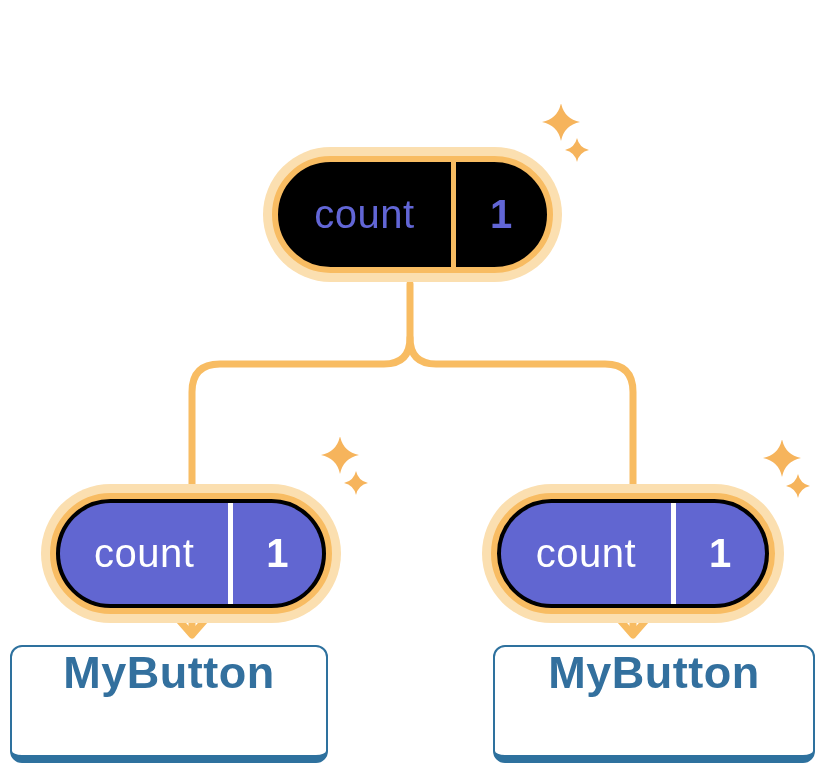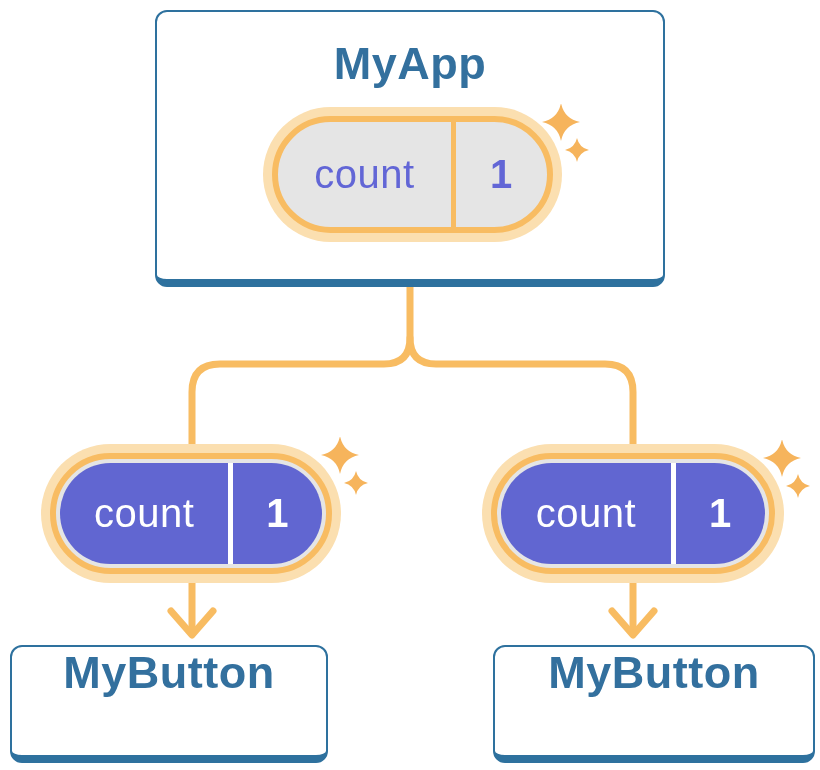--- a/index.html
+++ b/index.html
@@ -50,22 +50,23 @@
   }
   .child-card {
     display: flex;
     justify-content: center;
   }
   .pill {
     position: absolute;
     box-sizing: border-box;
     border: 6px solid var(--orange);
     border-radius: 999px;
-    background: #e5e5e5;
+    background: #000000;
     box-shadow: 0 0 0 9px var(--orange-pale);
+    margin-top: 40px;
   }
   .pill-parent {
     display: grid;
     grid-template-columns: 1.9fr 5px 1fr;
     align-items: stretch;
   }
   .pill-grid {
     display: grid;
     grid-template-columns: 1.9fr 5px 1fr;
     align-items: stretch;
@@ -98,23 +99,20 @@
 
 <div class="stage">
 
   <svg class="connectors" viewBox="0 0 820 770" aria-hidden="true">
     <path d="M410,284 V338 Q410,364 384,364 H220 Q192,364 192,392 V634"></path>
     <path d="M410,338 Q410,364 436,364 H605 Q633,364 633,392 V634"></path>
     <path d="M171,611 L192,635 L213,611"></path>
     <path d="M612,611 L633,635 L654,611"></path>
   </svg>
 
-  <div class="card parent-card" style="left:155px; top:10px; width:510px; height:277px;">
-    <div class="card-title">MyApp</div>
-  </div>
 
   <div class="pill pill-parent" style="left:272px; top:116px; width:281px; height:117px;">
     <span class="pill-cell pill-label">count</span>
     <span class="pill-divider-parent"></span>
     <span class="pill-cell pill-value">1</span>
   </div>
 
   <div class="pill pill-child" style="left:50px; top:453px; width:282px; height:121px;">
     <div class="capsule pill-grid">
       <span class="pill-cell pill-label">count</span>

